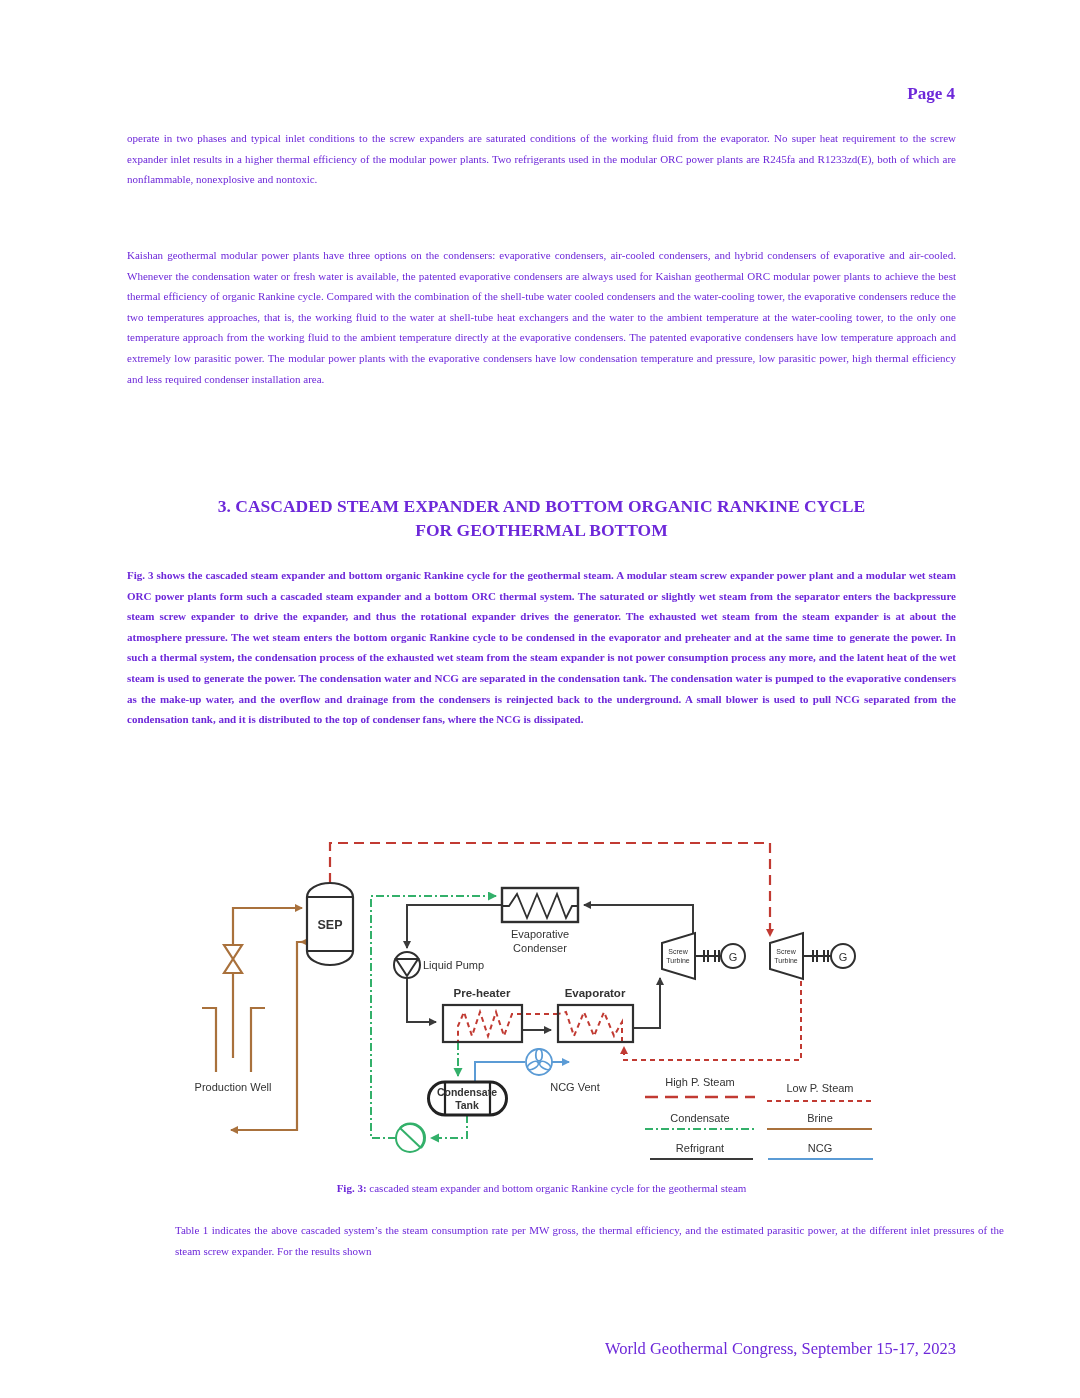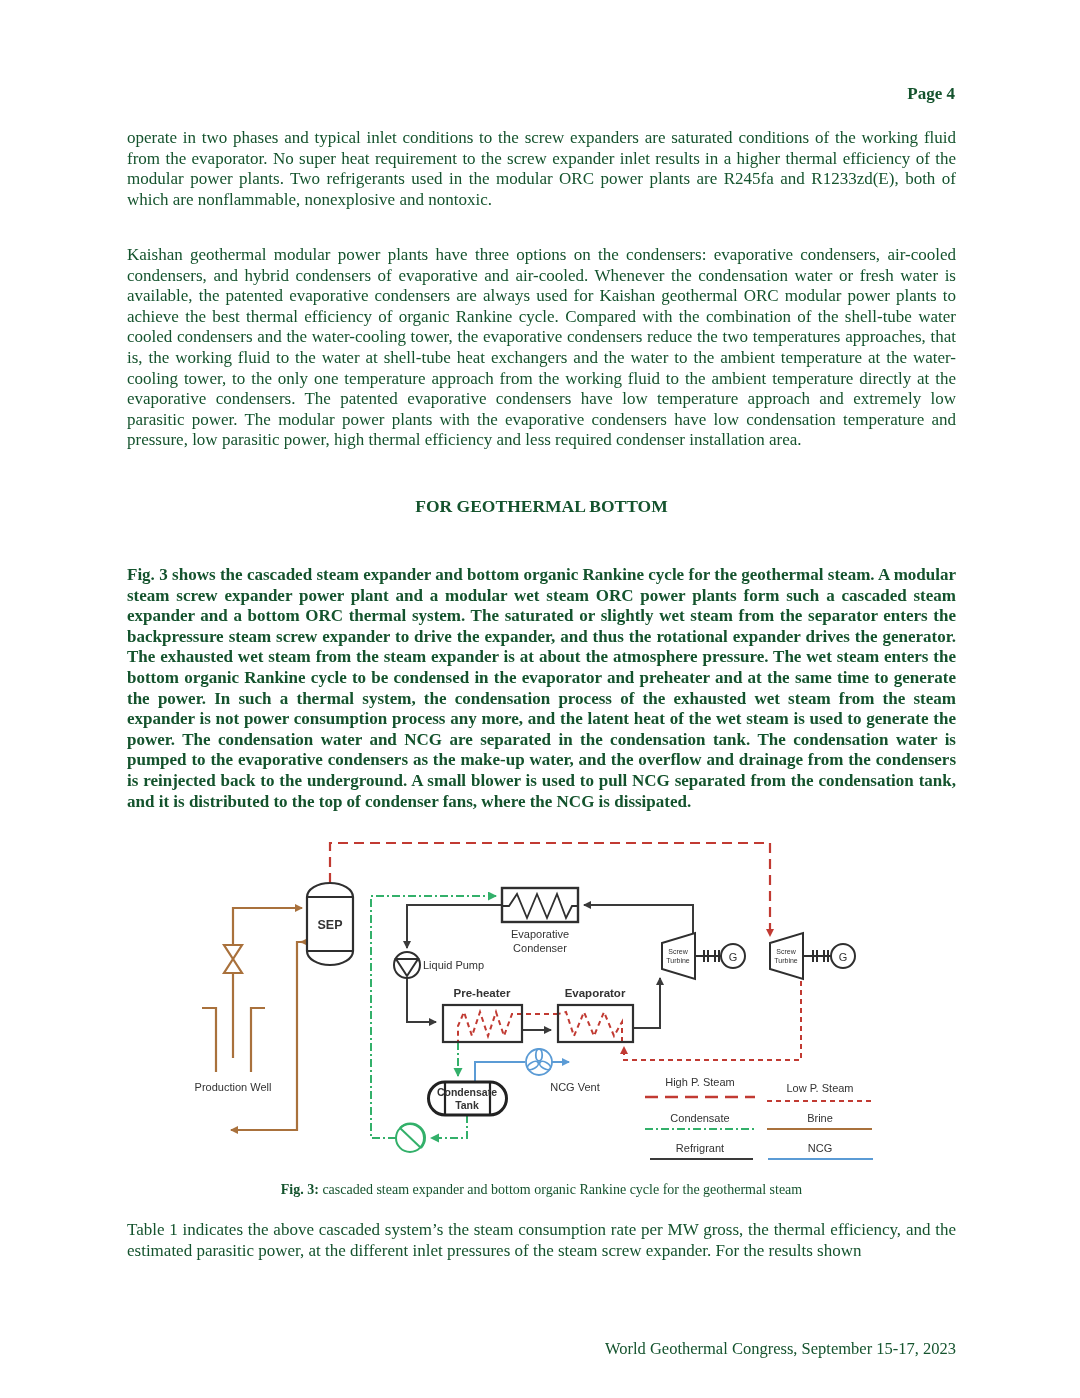--- a/index.html
+++ b/index.html
@@ -2,44 +2,44 @@
 <html><head>
 <meta charset="utf-8">
 <style>
   html,body{margin:0;padding:0;background:#e8e8e8;}
   .page{
     position:relative;
     width:1080px;height:1398px;
     background:#ffffff;
     margin:0 auto;
     font-family:"Liberation Serif", serif;
-    color:#14532d;
+    color:#6d28d9;
     overflow:hidden;
   }
   .abs{position:absolute;}
   .pagenum{
     top:84px;left:127px;width:828px;
     text-align:right;font-weight:bold;font-size:17px;
   }
   .para{
     left:127px;width:829px;
-    font-size:17px;line-height:20.6px;
+    font-size:11px;line-height:20.6px;
     text-align:justify;text-justify:inter-word;
   }
   .p1{top:128px;}
   .p2{top:245px;}
   .p3{top:565px;font-weight:bold;}
-  .p4{top:1220px;}
+  .p4{top:1220px;margin-left:48px;}
   .heading{
     left:127px;width:829px;top:495px;
     text-align:center;font-weight:bold;font-size:17.5px;line-height:23.5px;
   }
   .caption{
     left:127px;width:829px;top:1182px;
-    text-align:center;font-size:14px;
+    text-align:center;font-size:11px;
   }
   .caption b{font-weight:bold;}
   .footer{
     left:127px;width:829px;top:1339px;
     text-align:right;font-size:16.5px;
   }
   svg text{
     font-family:"Liberation Sans", sans-serif;
     fill:#333;
   }
@@ -54,20 +54,21 @@
 <body>
 
 <div class="page">
 
   <div class="abs pagenum">Page 4</div>
 
   <div class="abs para p1">operate in two phases and typical inlet conditions to the screw expanders are saturated conditions of the working fluid from the evaporator. No super heat requirement to the screw expander inlet results in a higher thermal efficiency of the modular power plants. Two refrigerants used in the modular ORC power plants are R245fa and R1233zd(E), both of which are nonflammable, nonexplosive and nontoxic.</div>
   <div class="abs para p2">Kaishan geothermal modular power plants have three options on the condensers: evaporative condensers, air-cooled condensers, and hybrid condensers of evaporative and air-cooled. Whenever the condensation water or fresh water is available, the patented evaporative condensers are always used for Kaishan geothermal ORC modular power plants to achieve the best thermal efficiency of organic Rankine cycle. Compared with the combination of the shell-tube water cooled condensers and the water-cooling tower, the evaporative condensers reduce the two temperatures approaches, that is, the working fluid to the water at shell-tube heat exchangers and the water to the ambient temperature at the water-cooling tower, to the only one temperature approach from the working fluid to the ambient temperature directly at the evaporative condensers. The patented evaporative condensers have low temperature approach and extremely low parasitic power. The modular power plants with the evaporative condensers have low condensation temperature and pressure, low parasitic power, high thermal efficiency and less required condenser installation area.</div>
 
   <div class="abs heading">
+    <div>3. CASCADED STEAM EXPANDER AND BOTTOM ORGANIC RANKINE CYCLE</div>
     <div>FOR GEOTHERMAL BOTTOM</div>
   </div>
 
   <div class="abs para p3">Fig. 3 shows the cascaded steam expander and bottom organic Rankine cycle for the geothermal steam. A modular steam screw expander power plant and a modular wet steam ORC power plants form such a cascaded steam expander and a bottom ORC thermal system. The saturated or slightly wet steam from the separator enters the backpressure steam screw expander to drive the expander, and thus the rotational expander drives the generator. The exhausted wet steam from the steam expander is at about the atmosphere pressure. The wet steam enters the bottom organic Rankine cycle to be condensed in the evaporator and preheater and at the same time to generate the power. In such a thermal system, the condensation process of the exhausted wet steam from the steam expander is not power consumption process any more, and the latent heat of the wet steam is used to generate the power. The condensation water and NCG are separated in the condensation tank. The condensation water is pumped to the evaporative condensers as the make-up water, and the overflow and drainage from the condensers is reinjected back to the underground. A small blower is used to pull NCG separated from the condensation tank, and it is distributed to the top of condenser fans, where the NCG is dissipated.</div>
 
   <svg class="abs" style="left:140px;top:833px;" width="820" height="350" viewBox="140 833 820 350">
     <defs>
       <marker id="mk-red" markerUnits="userSpaceOnUse" markerWidth="10" markerHeight="10" refX="7" refY="4" orient="auto">
         <path d="M0,0 L8,4 L0,8 Z" fill="#c13a32"></path>
       </marker>

